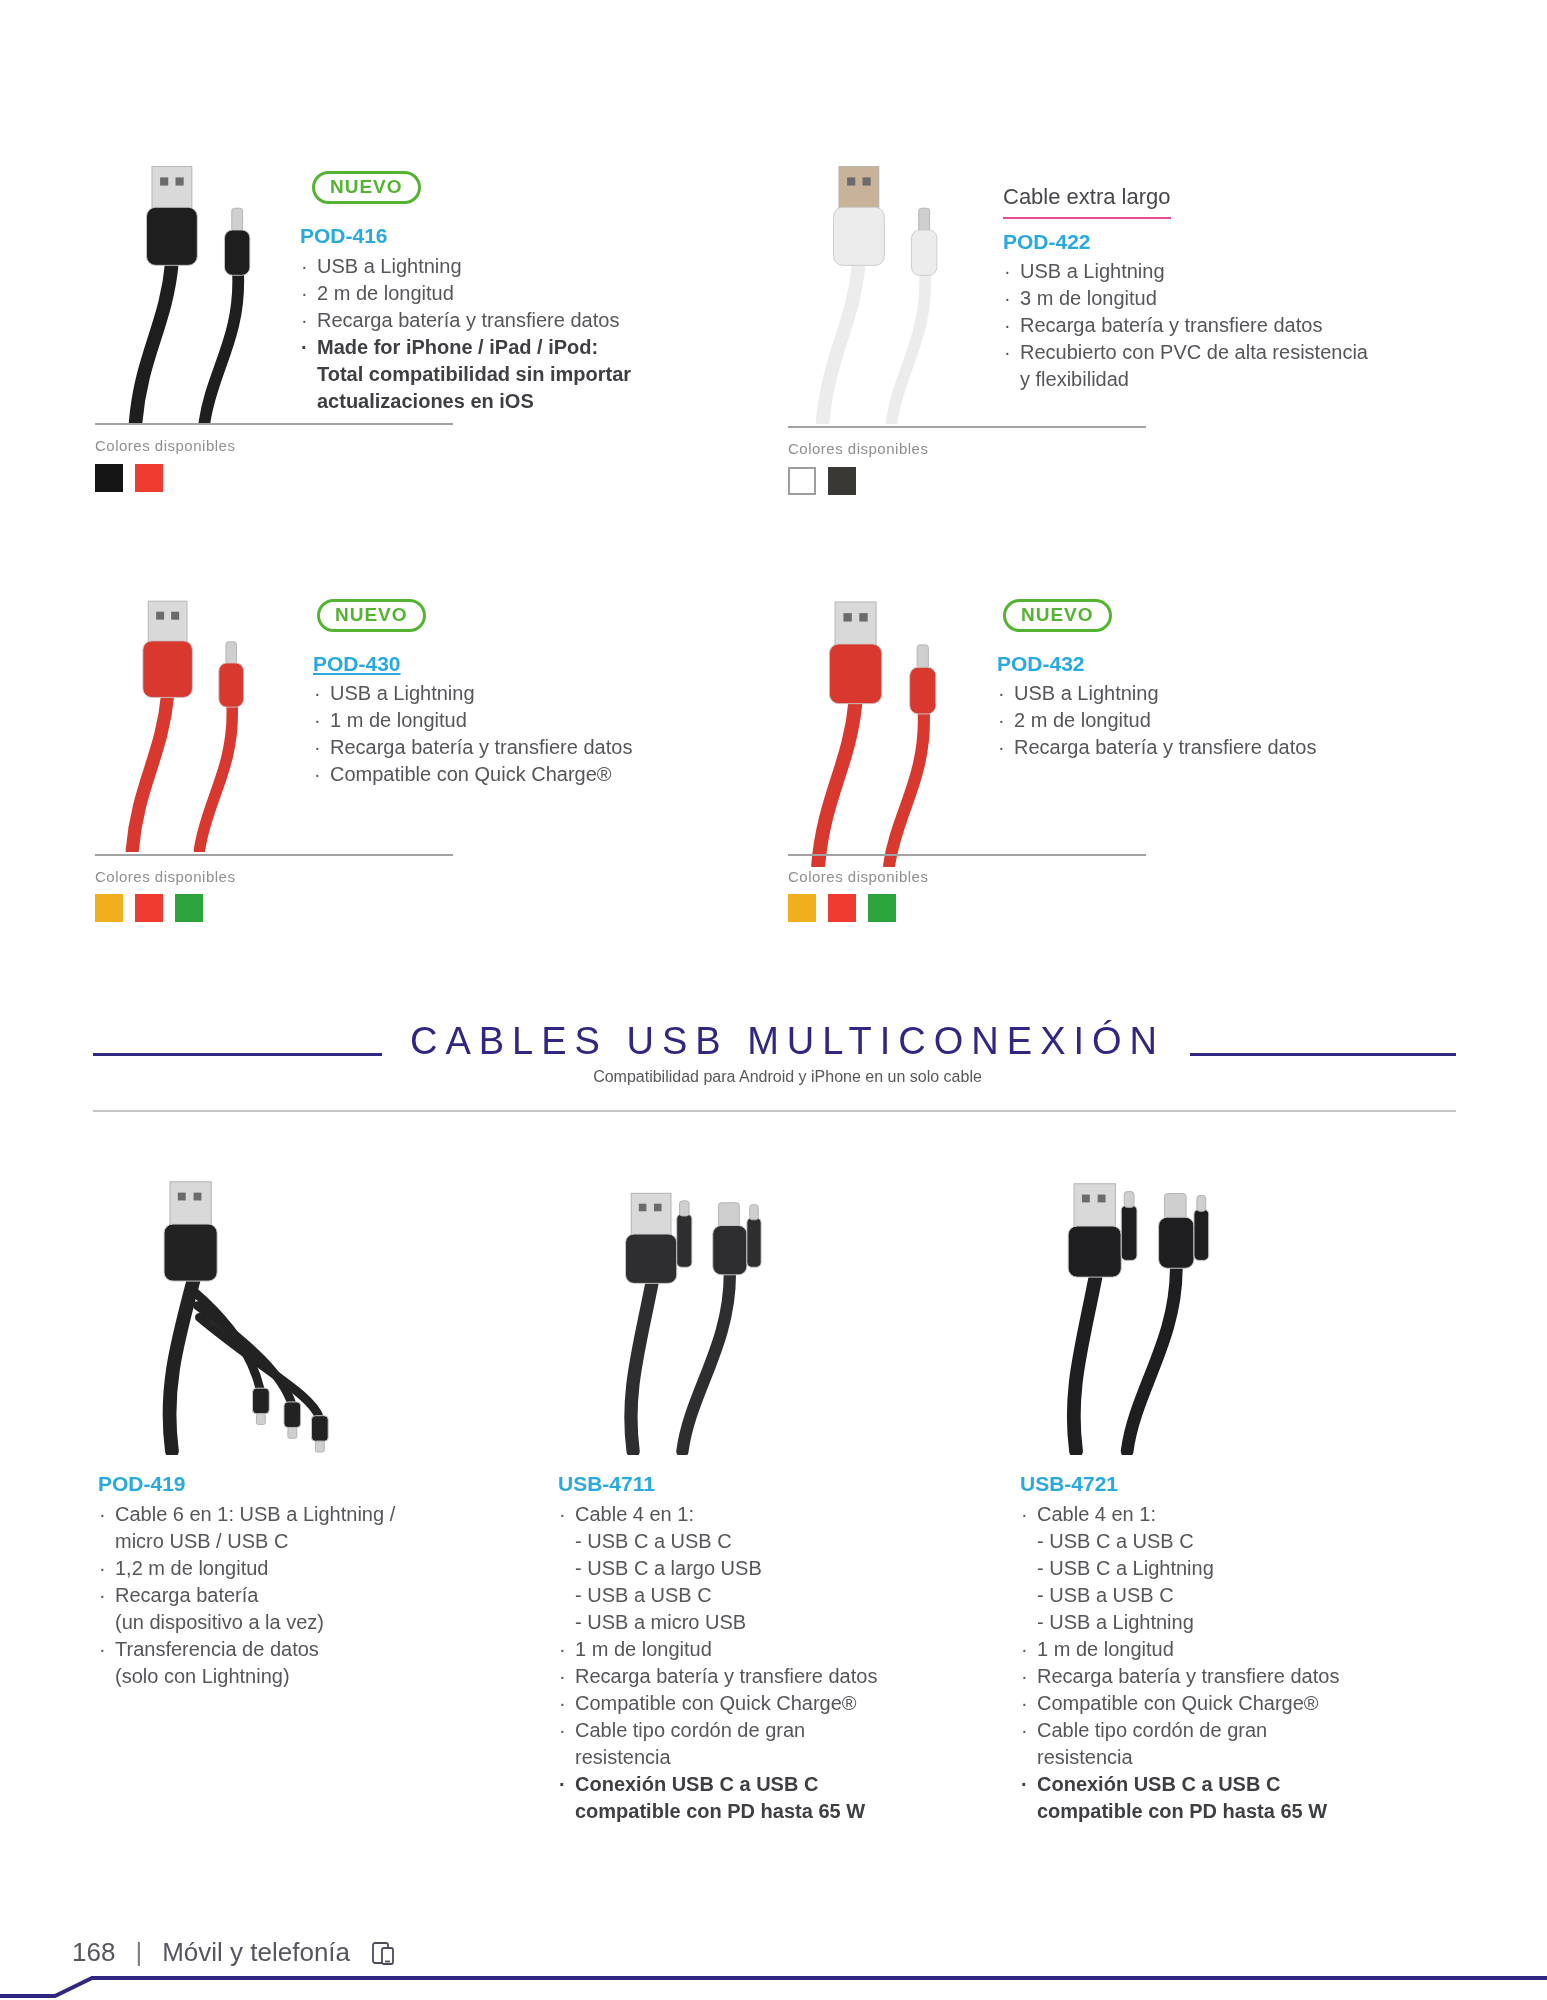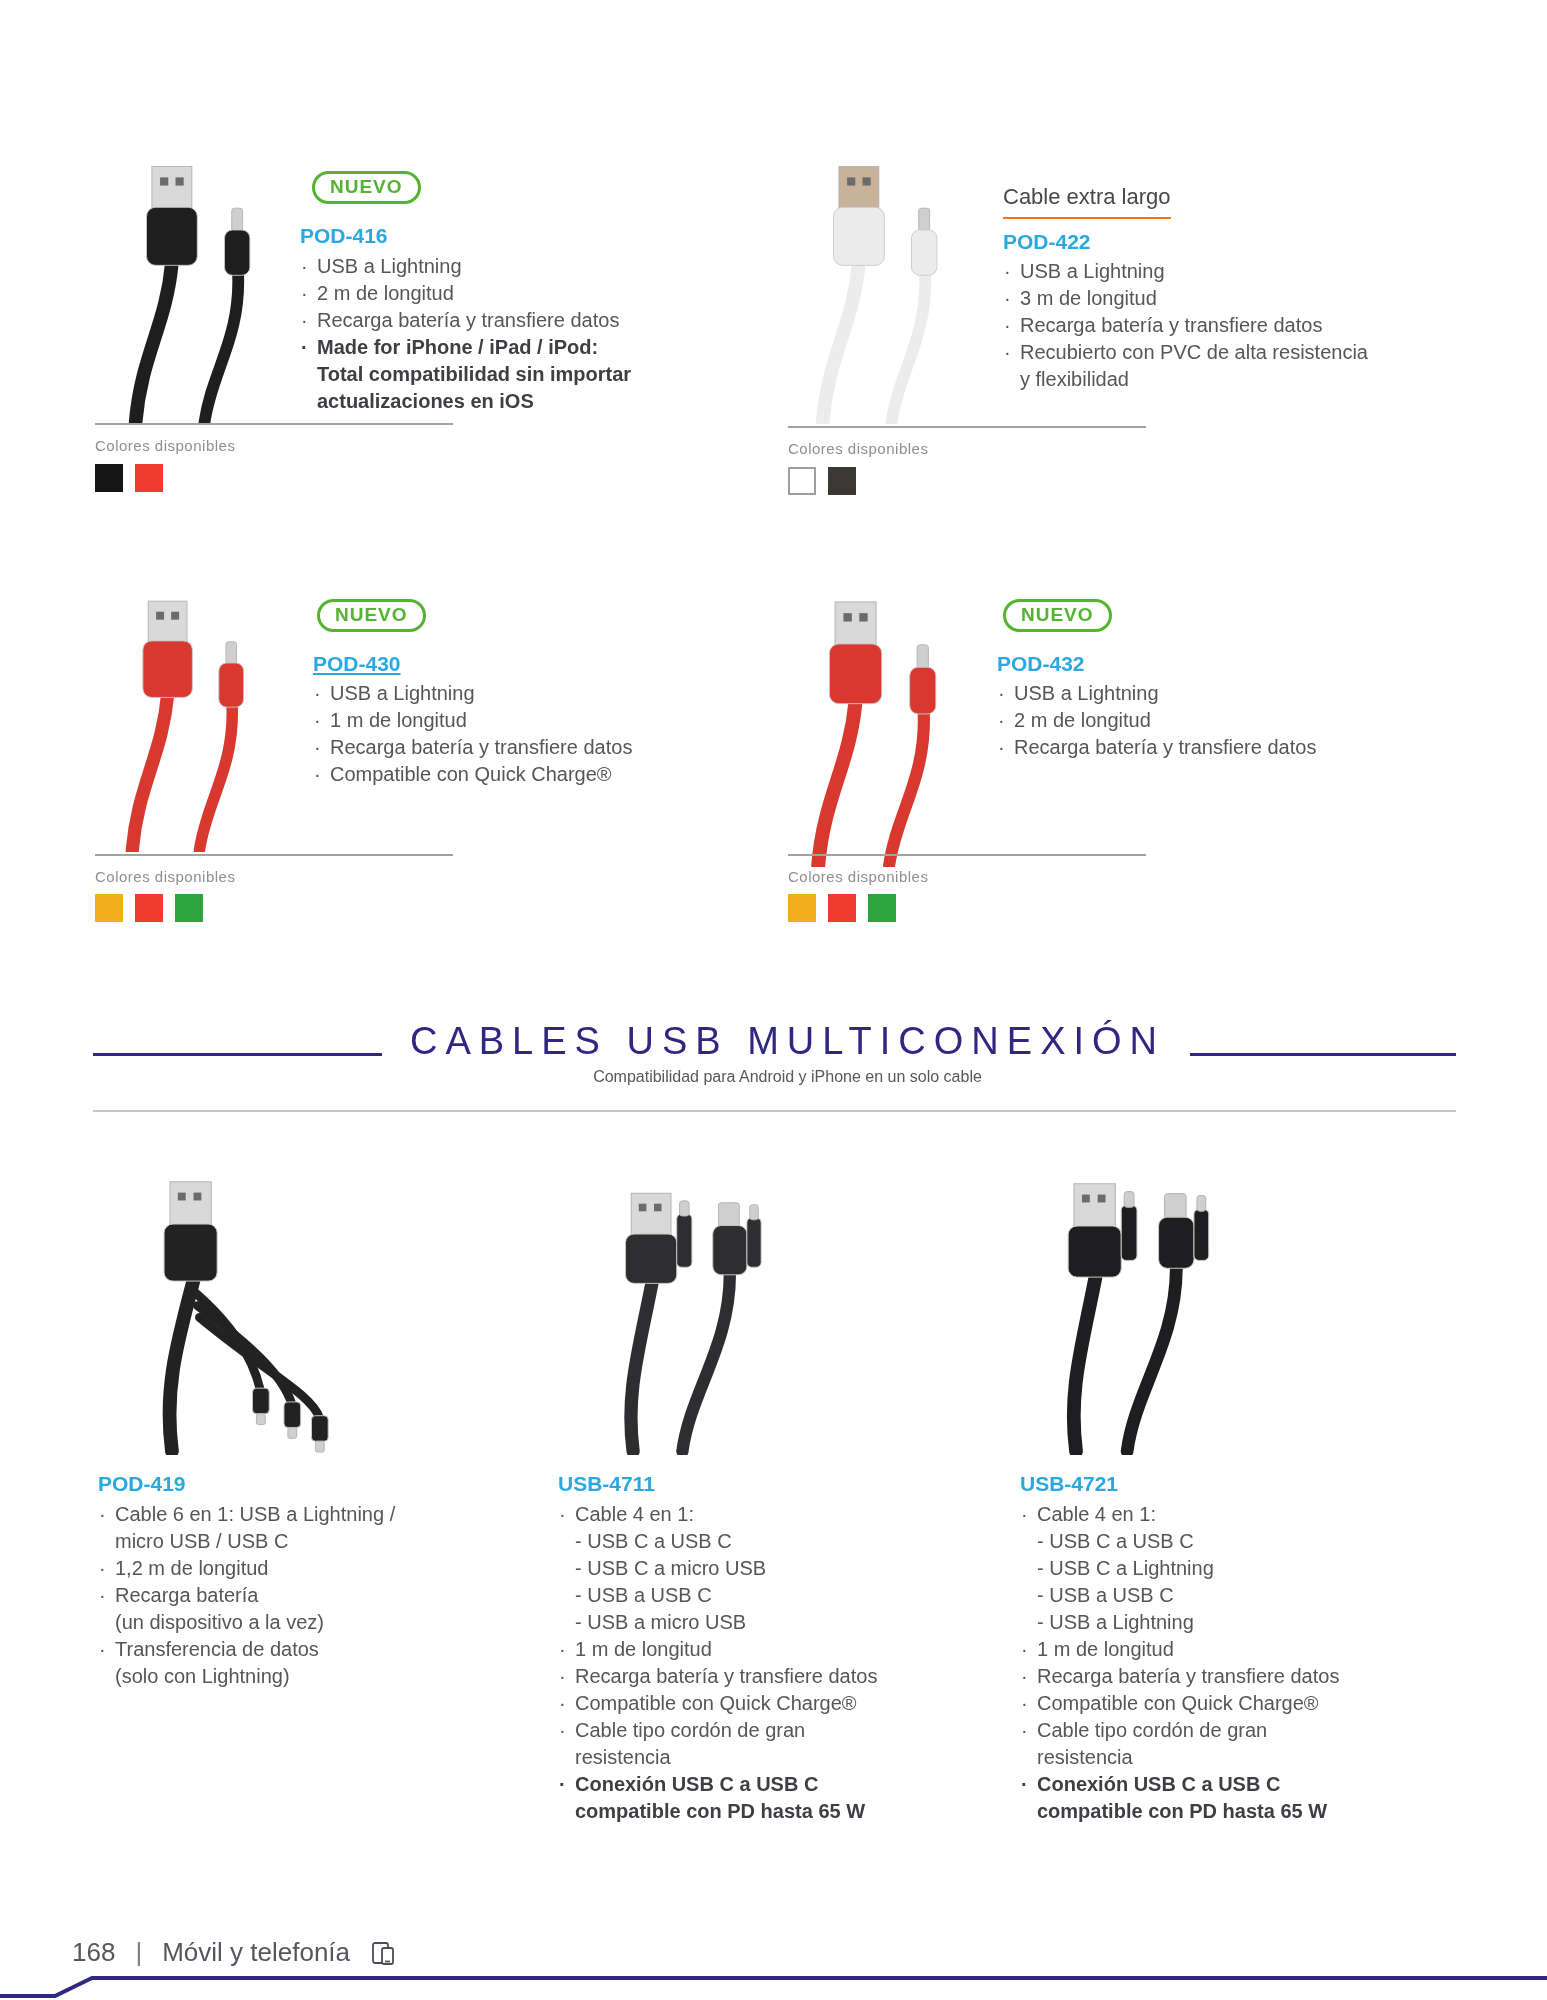--- a/index.html
+++ b/index.html
@@ -23,21 +23,21 @@
   .img-white { --metal:#C8B299; }
 
   .badge {
     display:inline-block; color:var(--badge-green,#54B330);
     border:3px solid var(--badge-green,#54B330); border-radius:20px;
     padding:2px 15px 3px; font-size:19px; font-weight:700; letter-spacing:1px;
   }
   .code { font-size:21px; font-weight:700; color:var(--accent-blue,#29A9E0); }
   .heading {
     display:inline-block; font-size:22px; color:#46474B;
-    padding-bottom:7px; border-bottom:2px solid #f97316;
+    padding-bottom:7px; border-bottom:2px solid #ec4899;
   }
   .specs { font-size:20px; line-height:27px; }
   .spec  { position:relative; padding-left:17px; white-space:pre-line; }
   .spec::before { content:"\00B7"; position:absolute; left:1px; top:0; }
   .spec.sub::before { content:""; }
   .spec.bold { font-weight:700; color:var(--bold-text,#3E3F43); }
 
   .divider { height:2px; background:var(--divider-gray,#A2A2A2); }
   .colors-label { font-size:15px; color:var(--label-gray,#8F8F8F); letter-spacing:0.5px; }
   .swatches { display:flex; gap:12px; }
@@ -207,21 +207,21 @@
       <div class="spec">Recarga batería
 (un dispositivo a la vez)</div>
       <div class="spec">Transferencia de datos
 (solo con Lightning)</div>
     </div>
 
   <div class="abs code" style="left:558px; top:1460px;">USB-4711</div>
   <div class="abs specs" style="left:558px; top:1489px; width:380px;">
       <div class="spec">Cable 4 en 1:</div>
       <div class="spec sub">- USB C a USB C</div>
-      <div class="spec sub">- USB C a micro USB</div>
+      <div class="spec sub">- USB C a largo USB</div>
       <div class="spec sub">- USB a USB C</div>
       <div class="spec sub">- USB a micro USB</div>
       <div class="spec">1 m de longitud</div>
       <div class="spec">Recarga batería y transfiere datos</div>
       <div class="spec">Compatible con Quick Charge®</div>
       <div class="spec">Cable tipo cordón de gran
 resistencia</div>
       <div class="spec bold">Conexión USB C a USB C
 compatible con PD hasta 65 W</div>
     </div>

